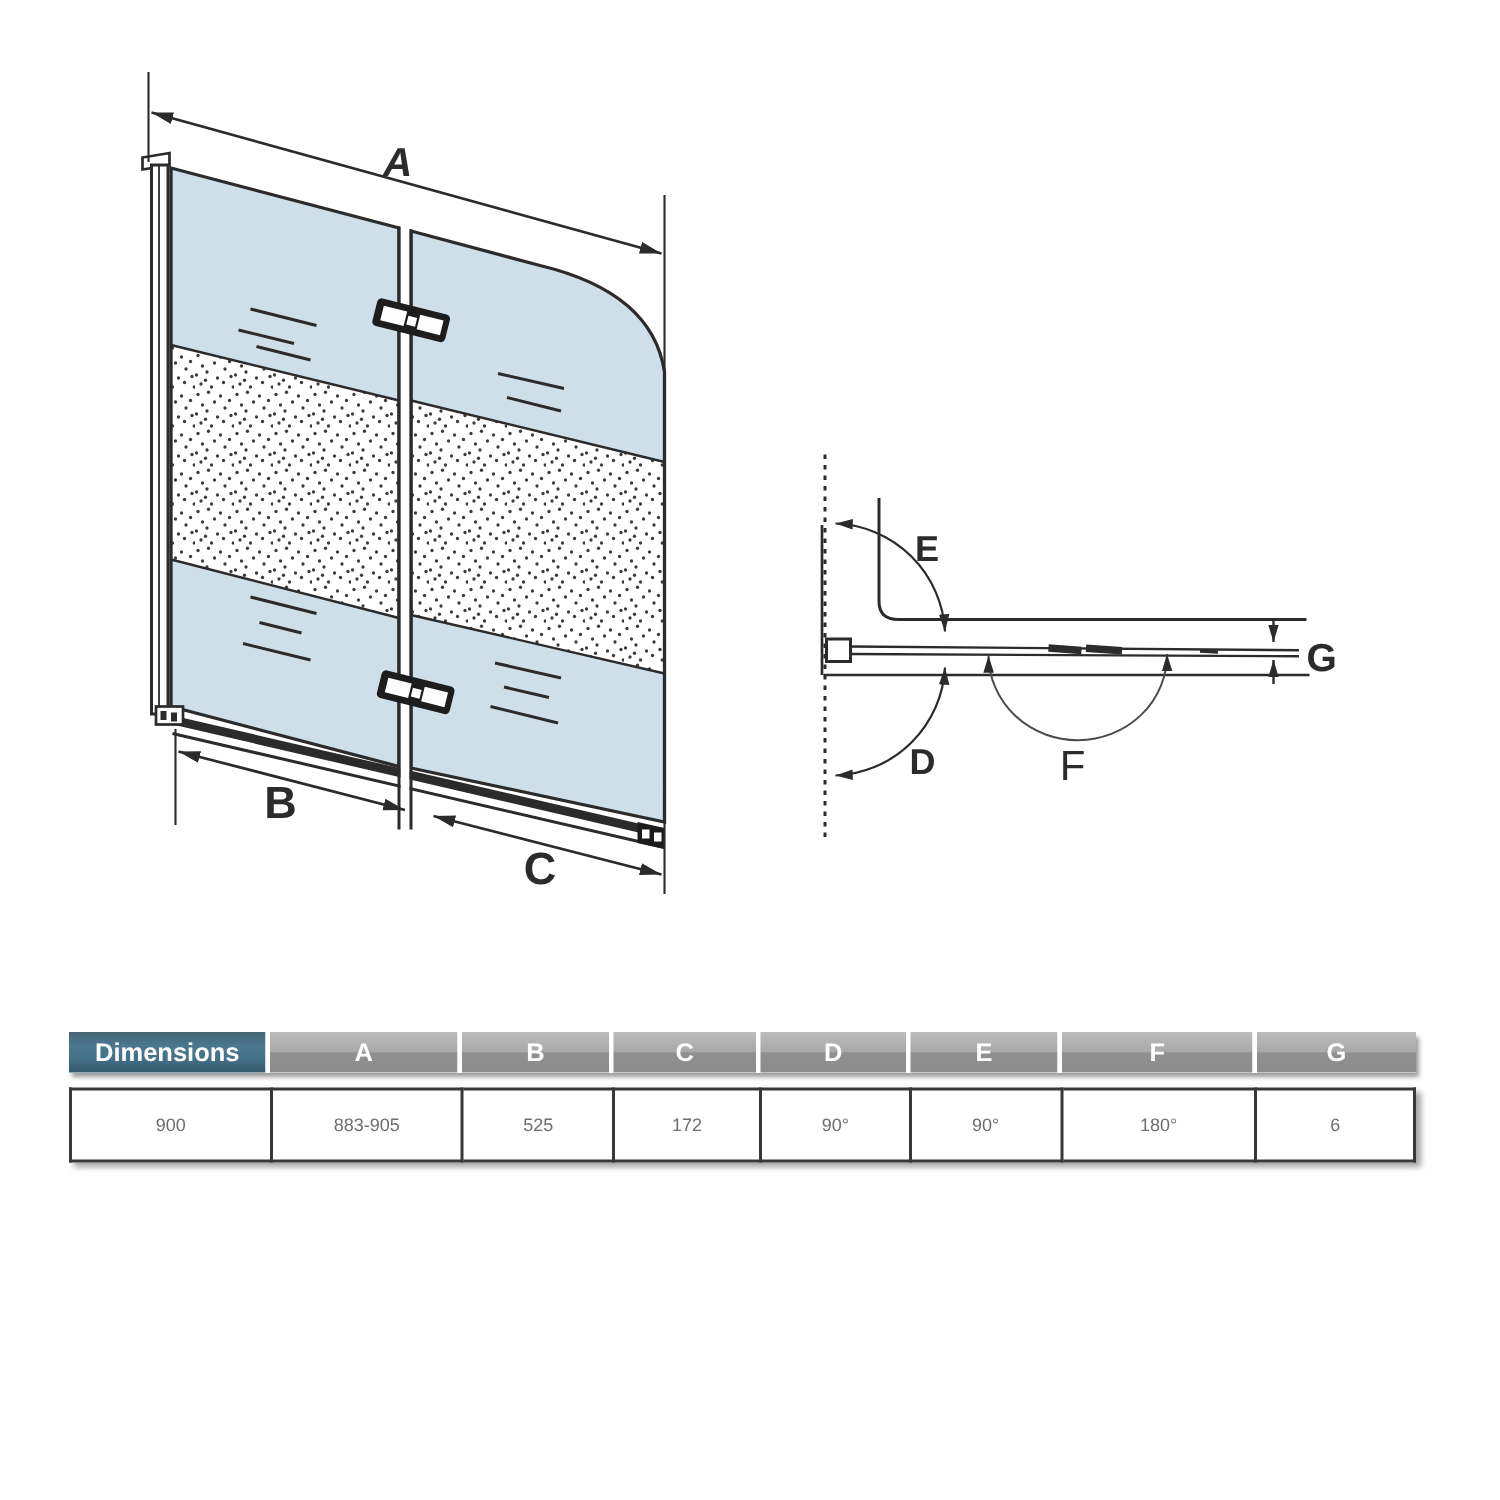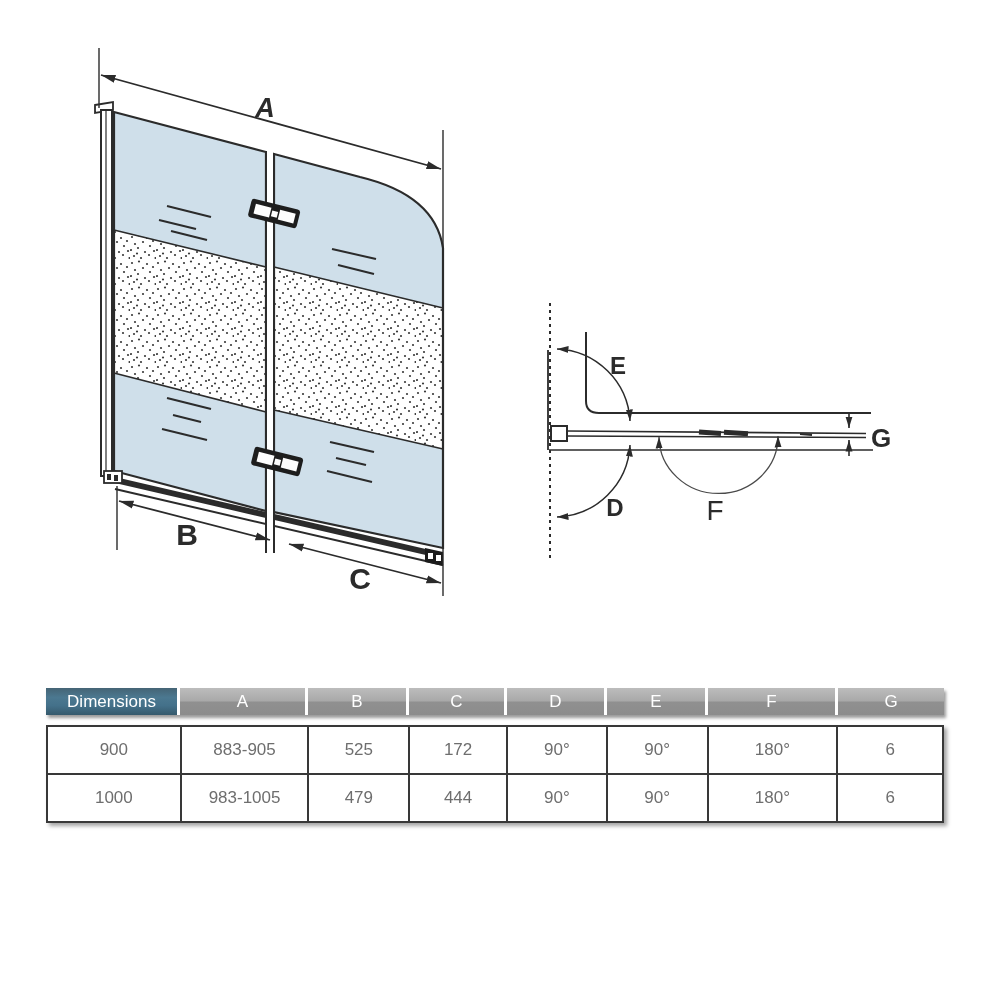--- a/index.html
+++ b/index.html
@@ -4,31 +4,31 @@
 <style>
   html,body{margin:0;padding:0;background:#fff;}
   body{font-family:"Liberation Sans", sans-serif;}
   #canvas{position:relative;width:1000px;height:1000px;background:#ffffff;overflow:hidden;}
   svg text{font-family:"Liberation Sans", sans-serif;}
 
   
   .tbl-header{position:absolute;left:46px;top:688px;width:898px;height:27px;display:flex;
               box-shadow:2px 3px 3px #9b9b9b;}
   .hcell{background:linear-gradient(to bottom,#bcbcbc 0%,#a9a9a9 48%,#909090 52%,#8c8c8c 100%);
-         color:#fff;font-weight:normal;font-size:17px;display:flex;align-items:center;justify-content:center;
+         color:#fff;font-weight:bold;font-size:17px;display:flex;align-items:center;justify-content:center;
          border-right:3px solid #fff;box-sizing:border-box;}
   .hcell:last-child{border-right:none;}
   .hcell.dimcell{background:linear-gradient(to bottom,#456475 0%,#4b7890 35%,#44718a 65%,#35596c 100%);}
   .w0{width:134px;} .w1{width:128px;} .w2{width:101px;} .w3{width:98px;}
   .w4{width:100px;} .w5{width:101px;} .w6{width:130px;} .w7{width:106px;}
 
   .tbl-body{position:absolute;left:46px;top:725px;width:898px;border-collapse:collapse;
             background:#fff;box-shadow:3px 3px 4px #a3a3a3;}
   .tbl-body td{border:2px solid #383838;height:44px;text-align:center;
-               font-size:17px;color:#6e6e6e;}
+               font-size:12px;color:#6e6e6e;}
 </style>
 </head>
 <body>
 
 <div id="canvas">
 
   <svg width="1000" height="660" viewBox="0 0 1000 660" xmlns="http://www.w3.org/2000/svg">
     <defs>
       <marker id="arrL" markerUnits="userSpaceOnUse" markerWidth="16" markerHeight="12" refX="14.5" refY="5" orient="auto-start-reverse">
         <path d="M0,1 L14.5,5 L0,9 Z" fill="#2b2b2b"></path>
@@ -218,25 +218,15 @@
       <tr>
         <td>900</td>
         <td>883-905</td>
         <td>525</td>
         <td>172</td>
         <td>90°</td>
         <td>90°</td>
         <td>180°</td>
         <td>6</td>
       </tr>
-      <tr>
-        <td>1000</td>
-        <td>983-1005</td>
-        <td>479</td>
-        <td>444</td>
-        <td>90°</td>
-        <td>90°</td>
-        <td>180°</td>
-        <td>6</td>
-      </tr>
     </tbody>
   </table>
 </div>
 
 </body></html>

